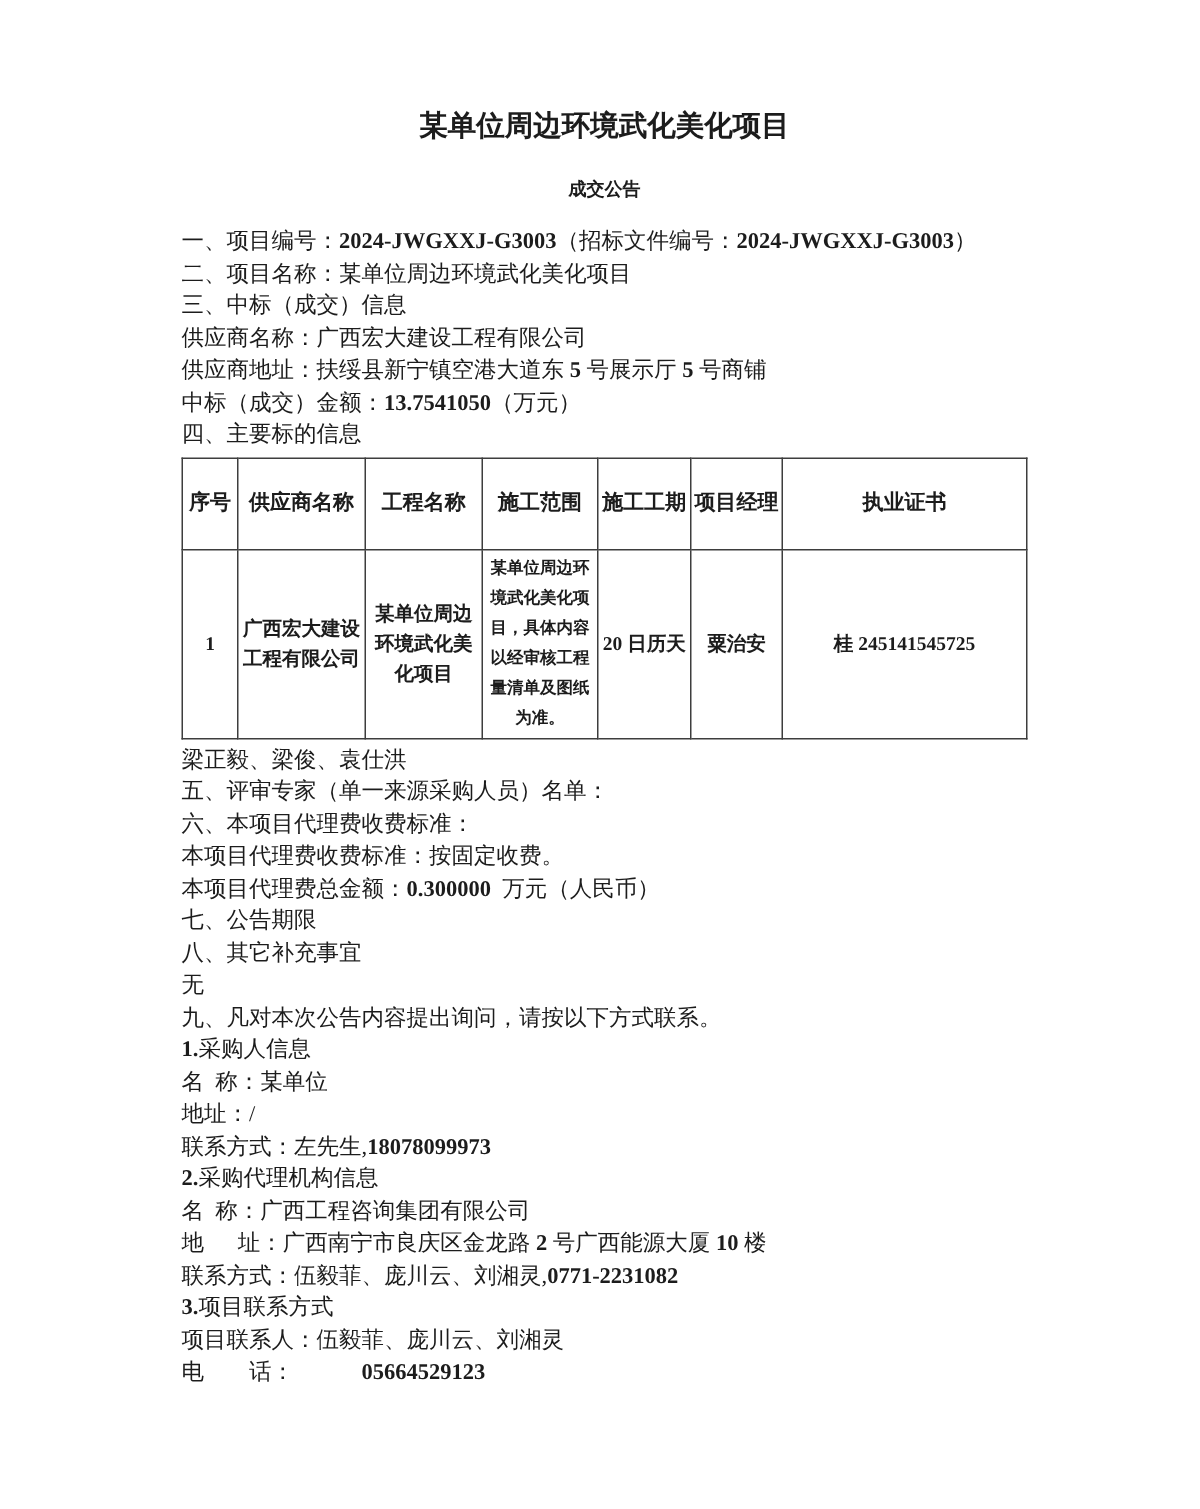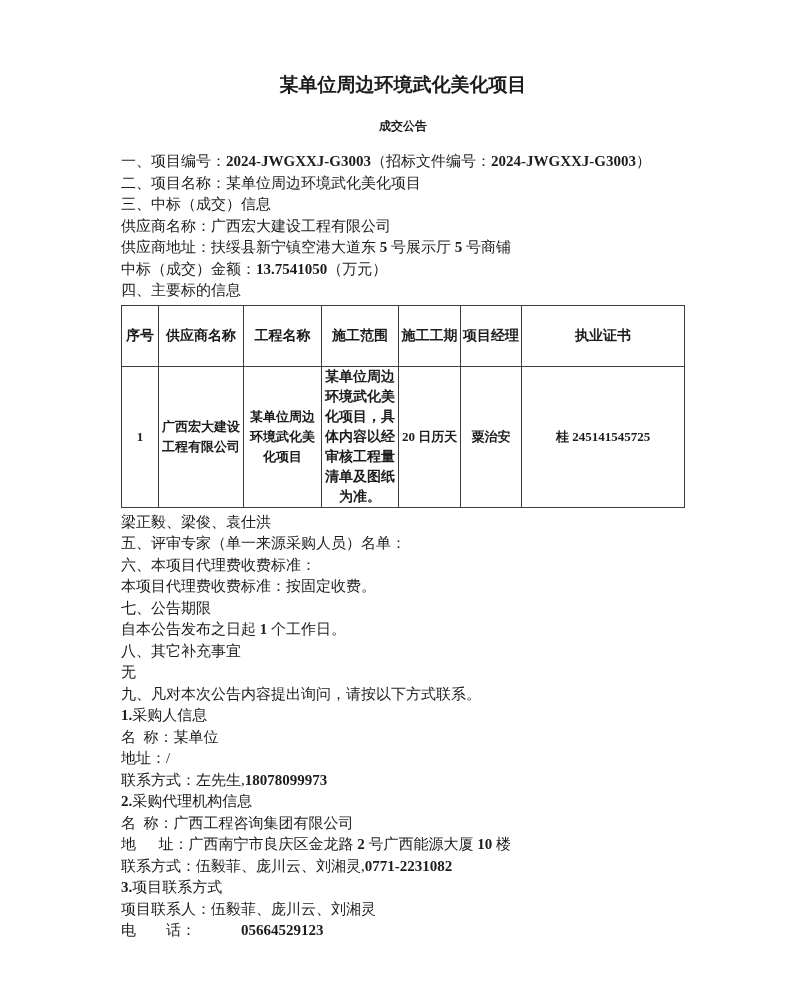--- a/index.html
+++ b/index.html
@@ -59,21 +59,21 @@
   }
   table.subject th {
     font-size: 14px;
     line-height: 19px;
   }
   table.subject td {
     font-size: 13px;
     line-height: 20px;
   }
   table.subject td.cell-scope {
-    font-size: 14px;
+    font-size: 11px;
     line-height: 20px;
     margin-left: 48px;
   }
   tr.head-row  { height: 61px; }
   tr.body-row  { height: 126px; }
 </style>
 </head>
 <body>
 
 <div class="page">
@@ -120,22 +120,22 @@
         <td class="autobold">粟治安</td>
         <td class="autobold">桂 <b>245141545725</b></td>
       </tr>
     </tbody>
   </table>
 
   <p class="line autobold">梁正毅、梁俊、袁仕洪</p>
   <p class="line autobold">五、评审专家（单一来源采购人员）名单：</p>
   <p class="line autobold">六、本项目代理费收费标准：</p>
   <p class="line autobold">本项目代理费收费标准：按固定收费。</p>
+  <p class="line autobold">本项目代理费总金额：<b>0.300000</b>  万元（人民币）</p>
   <p class="line autobold">七、公告期限</p>
-  <p class="line autobold">自本公告发布之日起 <b>1</b> 个工作日。</p>
   <p class="line autobold">八、其它补充事宜</p>
   <p class="line autobold">无</p>
   <p class="line autobold">九、凡对本次公告内容提出询问，请按以下方式联系。</p>
   <p class="line autobold"><b>1.</b>采购人信息</p>
   <p class="line autobold">名  称：某单位</p>
   <p class="line autobold">地址：/</p>
   <p class="line autobold">联系方式：左先生,<b>18078099973</b></p>
   <p class="line autobold"><b>2.</b>采购代理机构信息</p>
   <p class="line autobold">名  称：广西工程咨询集团有限公司</p>
   <p class="line autobold">地      址：广西南宁市良庆区金龙路 <b>2</b> 号广西能源大厦 <b>10</b> 楼</p>

